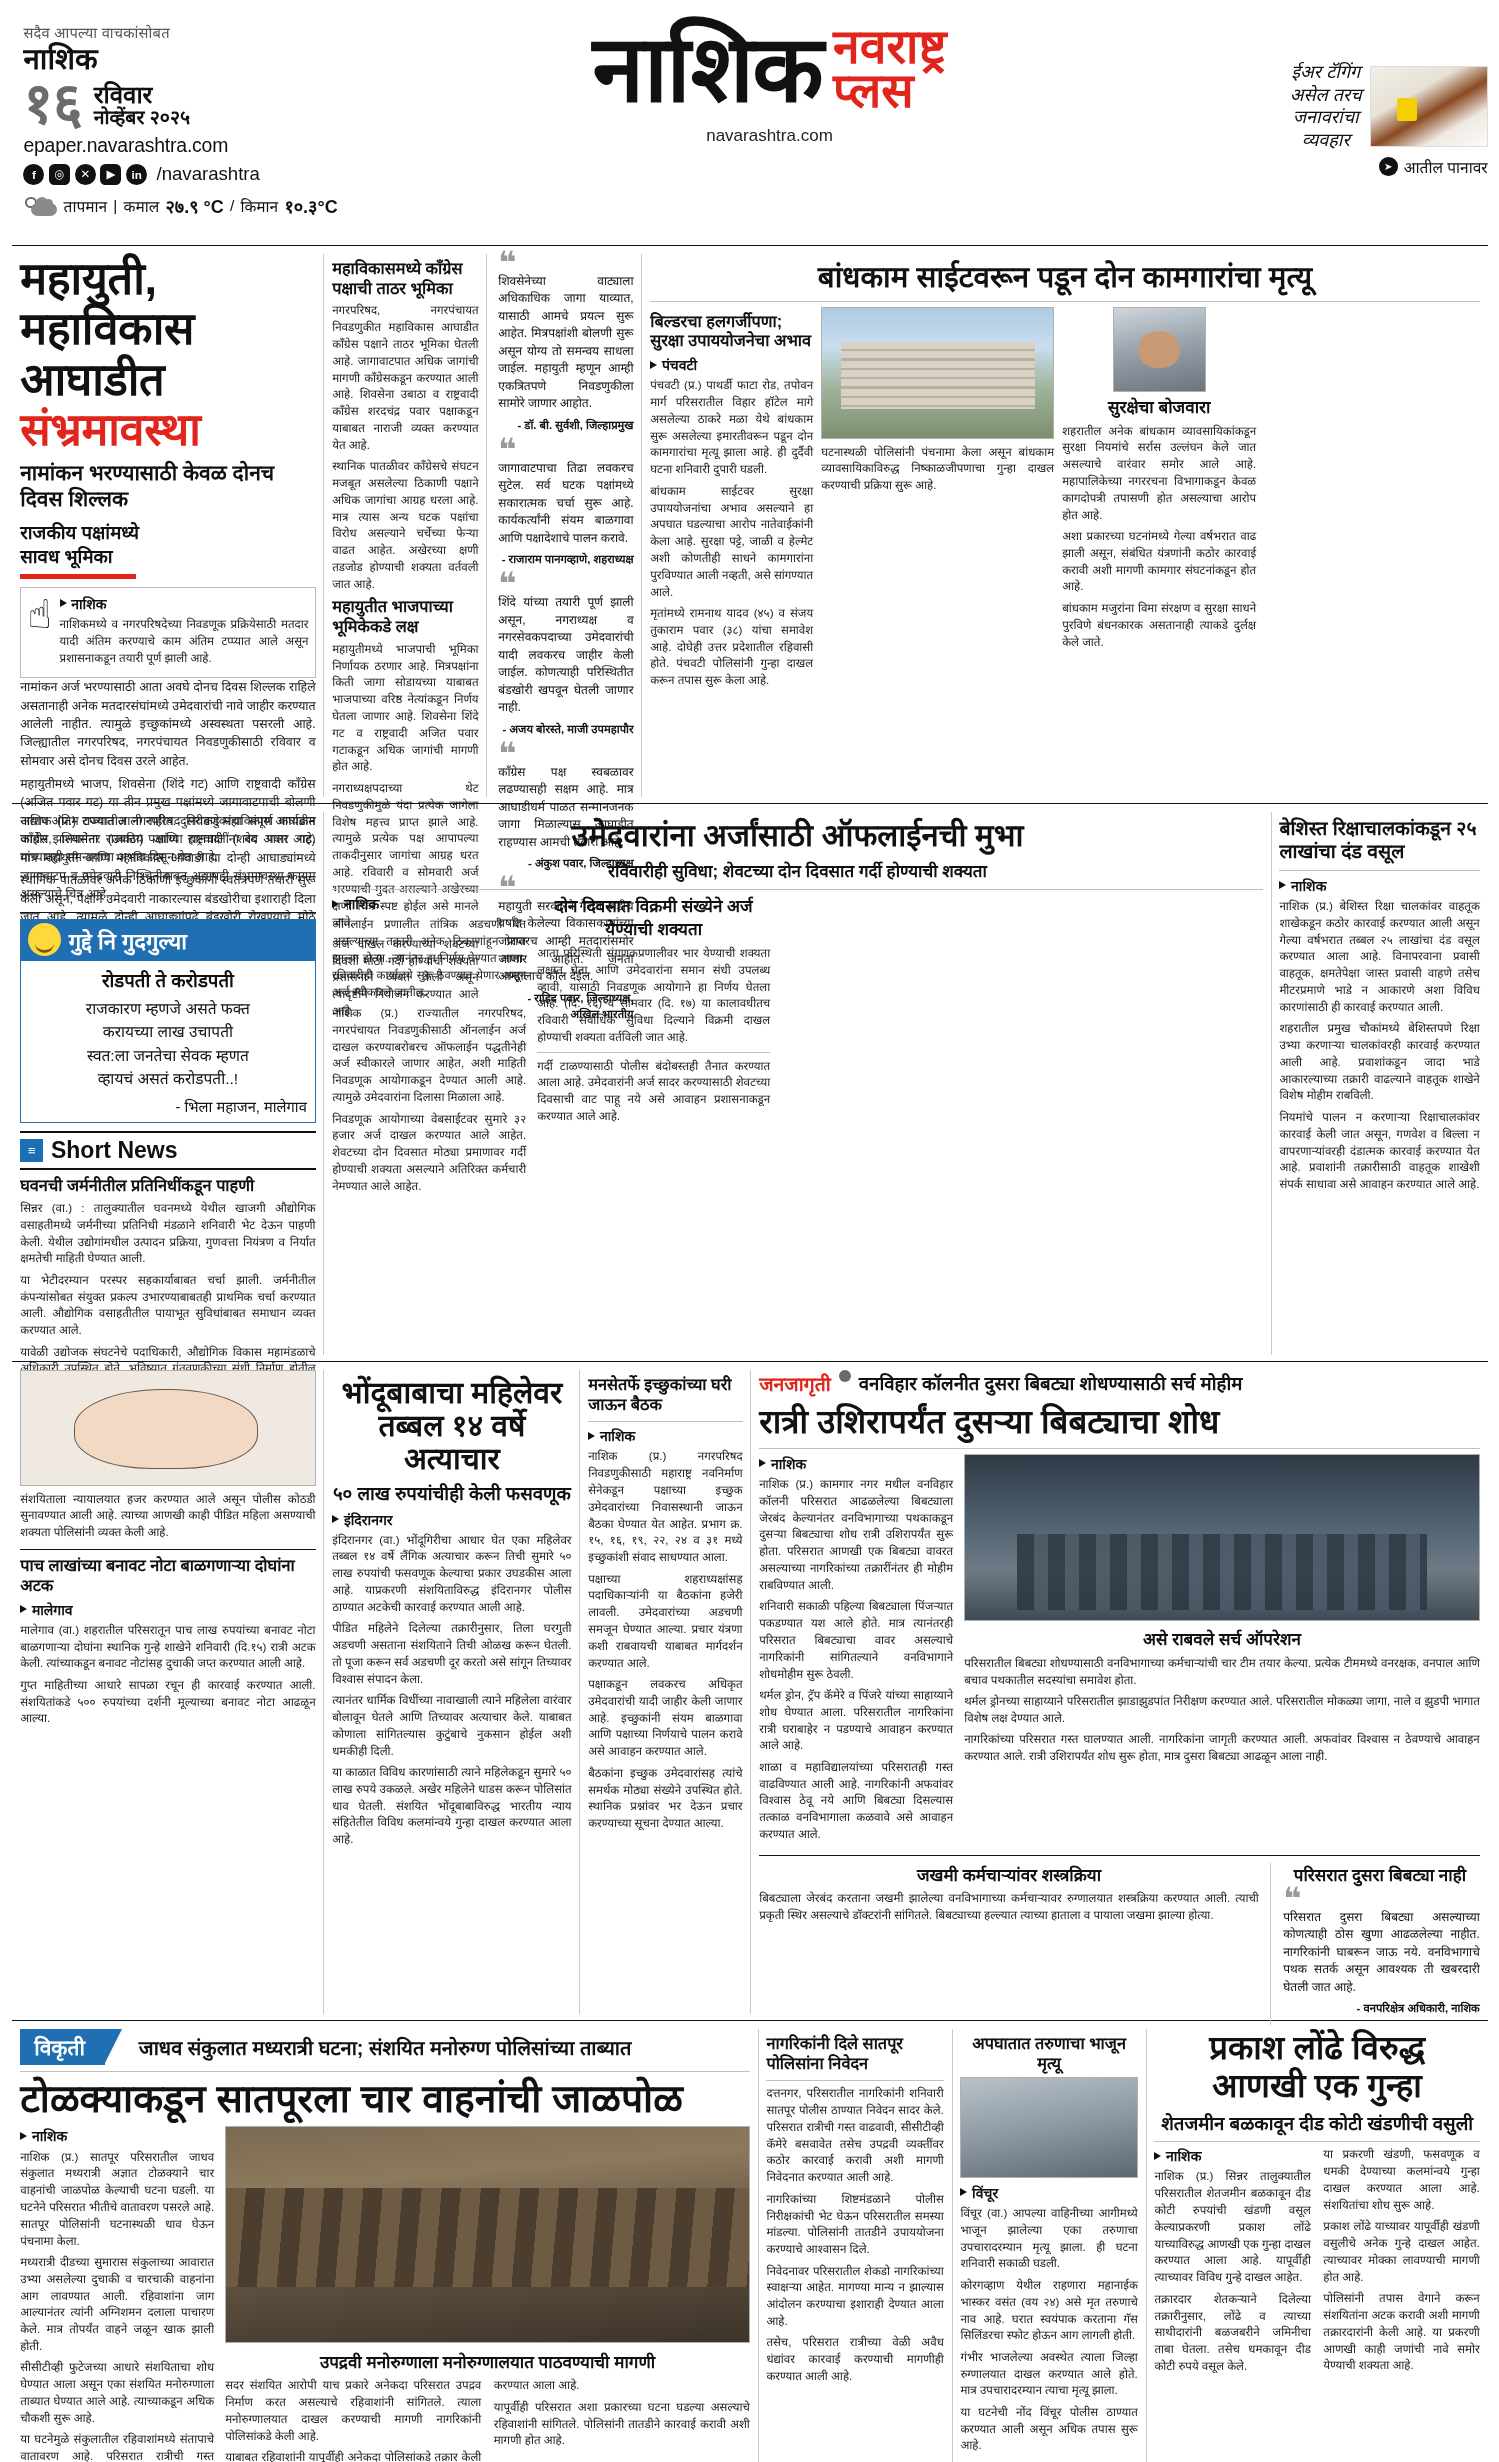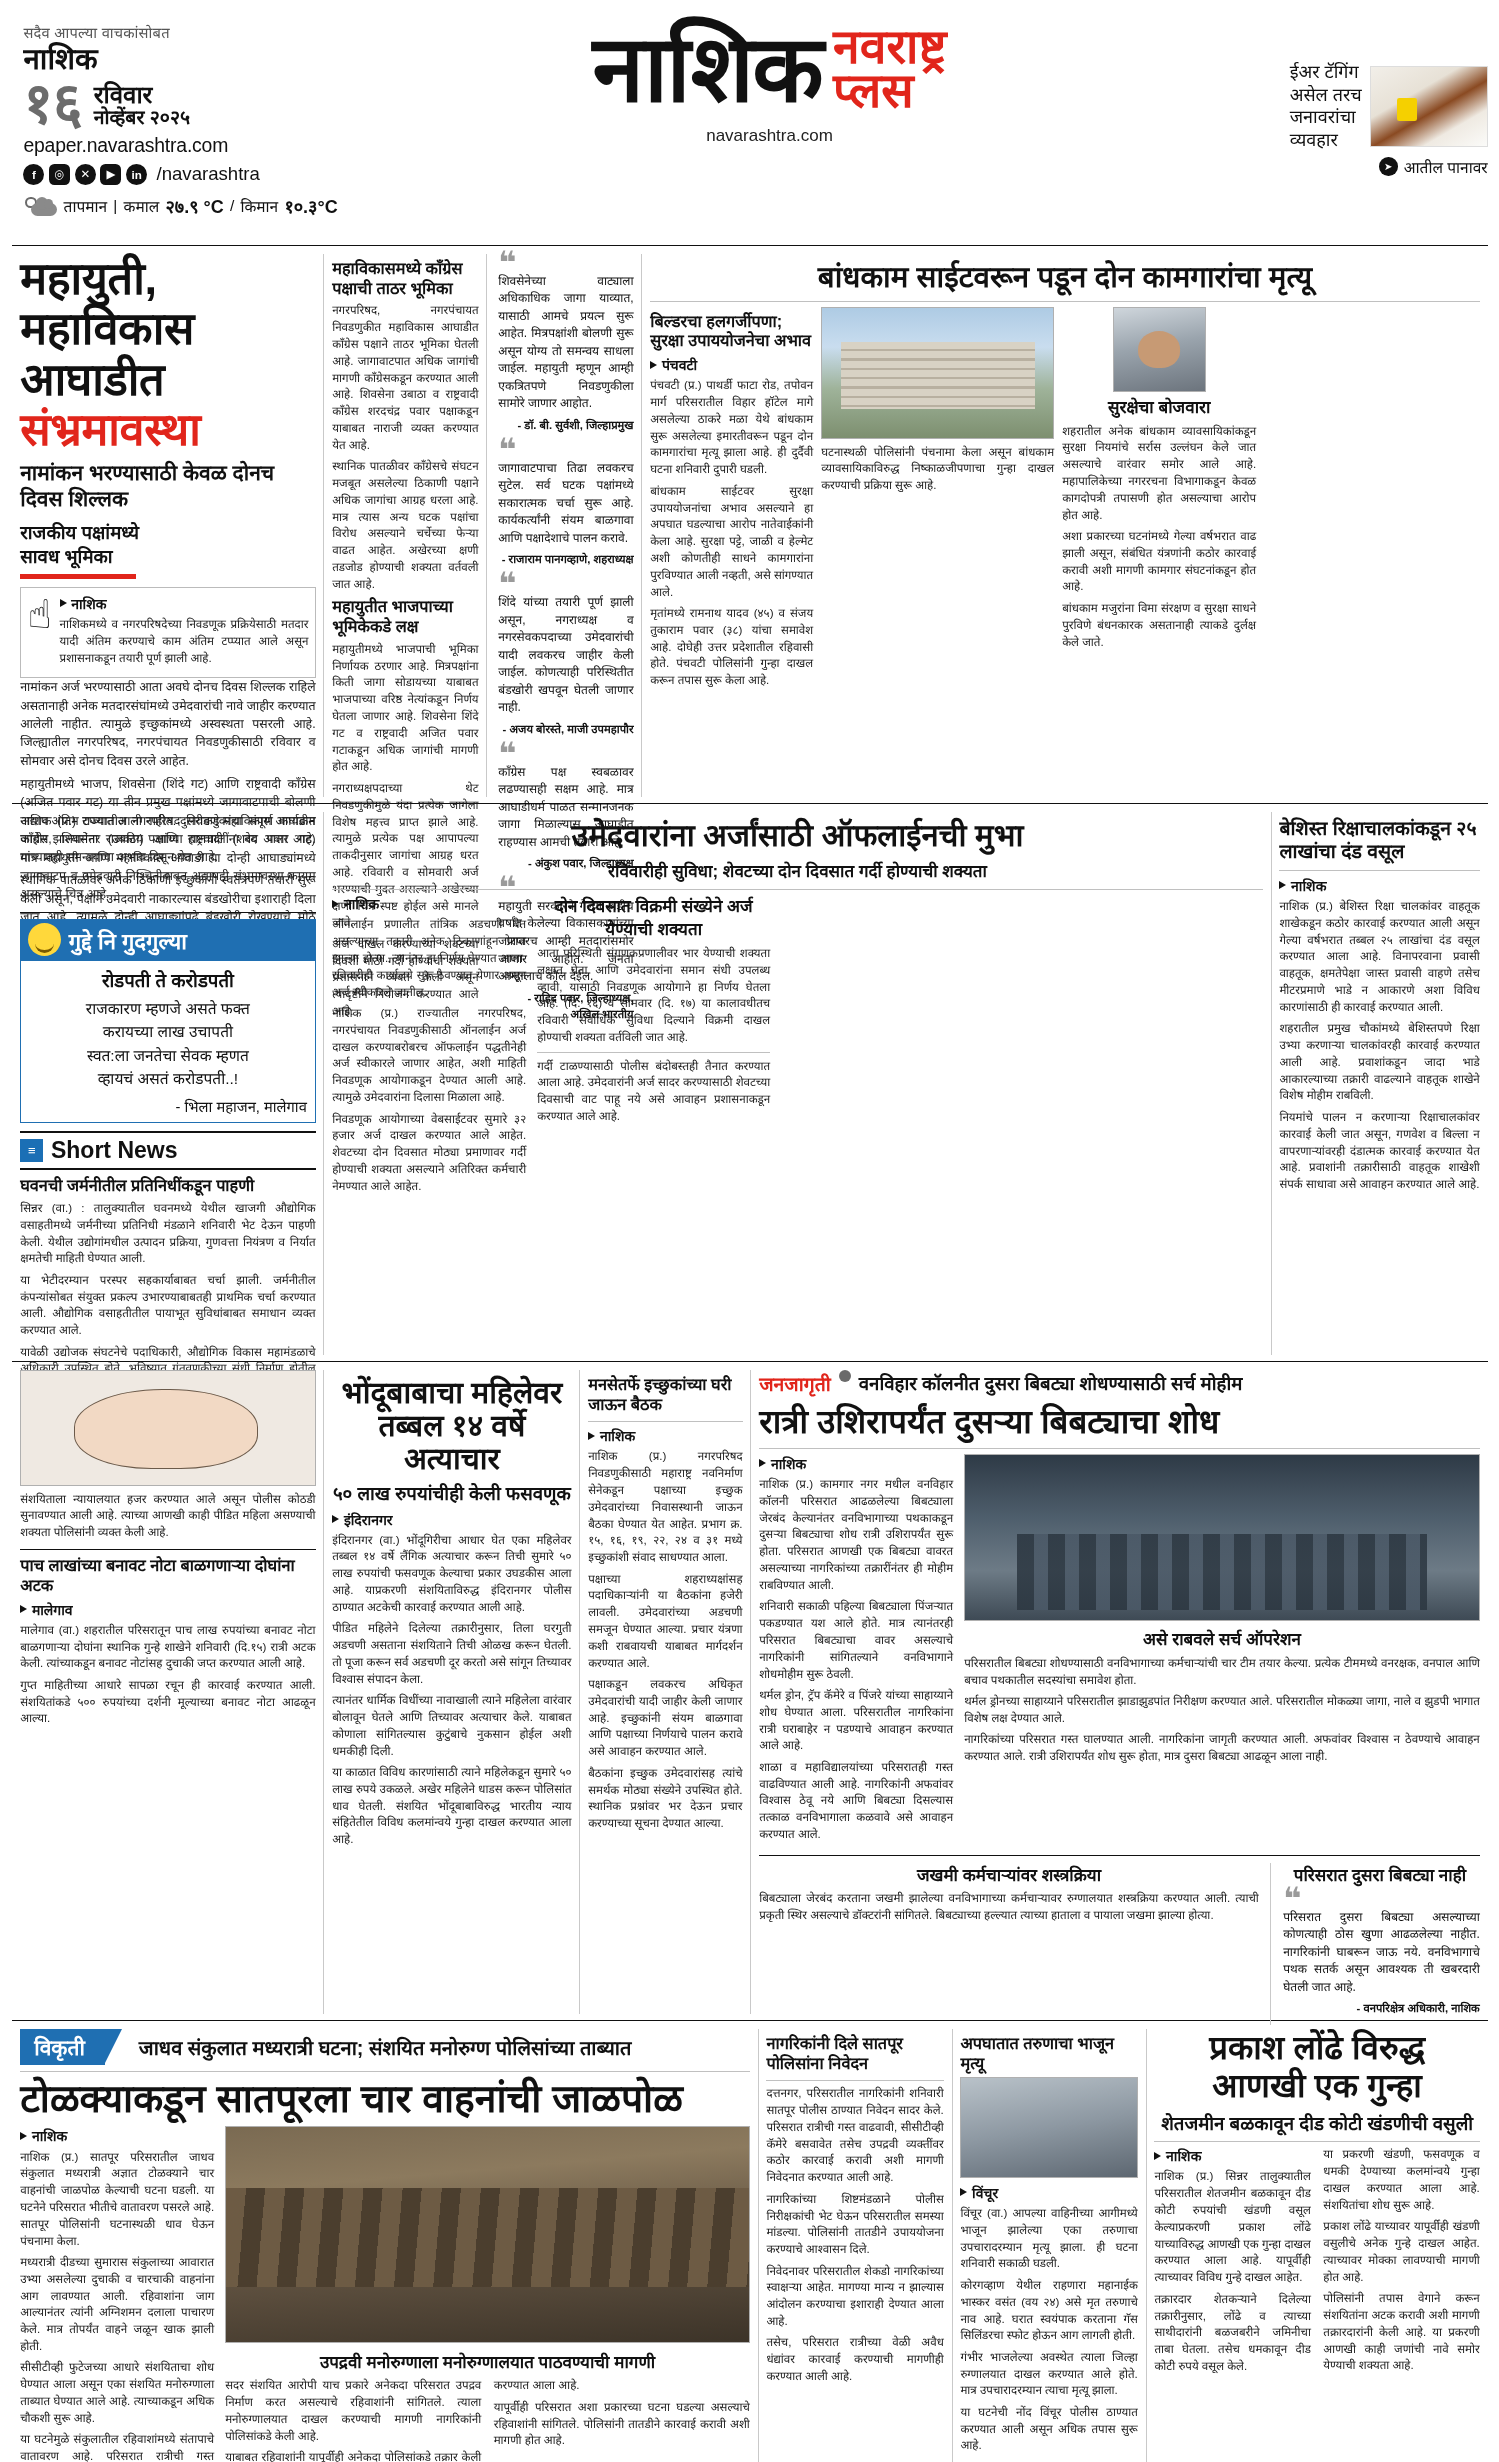--- a/index.html
+++ b/index.html
@@ -40,21 +40,21 @@
                   background:#8a8a8a; border-radius:50%; }
 
   .mh-center { flex:1; text-align:center; position:relative; padding-top:11px; }
   .logo-wrap { display:flex; align-items:center; justify-content:center; gap:11px; }
   .logo-black { font-size:93px; font-weight:bold; line-height:.95; letter-spacing:-1.6px; }
   .logo-red { color:#e1251b; font-size:48px; font-weight:bold; line-height:.92; text-align:left; }
   .site { font-size:17px; margin-top:12.4px; color:#222; }
 
   .mh-right { width:287px; display:flex; align-items:center; justify-content:flex-end;
               gap:9.3px; padding-top:47px; }
-  .promo-text { font-size:18px; line-height:1.25; text-align:left; font-weight:500; }
+  .promo-text { font-size:18px; line-height:1.25; text-align:center; font-weight:500;font-style:italic; }
   .promo-img { width:118px; height:81px; border:0.8px solid #ddd;
       background:linear-gradient(150deg,#f2efe9 0%,#e7e1d6 35%,#8a4a22 55%,#efeae2 75%,#fbfbf9 100%); position:relative; }
   .promo-img:after { content:""; position:absolute; left:26px; top:31px; width:20px; height:23px;
       background:#f5d000; border-radius:2.3px; }
   .promo-foot { display:flex; align-items:center; justify-content:flex-end; gap:6.2px;
                 font-size:15.5px; margin-top:4.7px; }
   .arrow-rt { width:18.6px; height:18.6px; border-radius:50%; background:#111; color:#fff;
               font-size:10px; display:flex; align-items:center; justify-content:center; }
   .mh-right-col { display:flex; flex-direction:column; align-items:flex-end; }
 
@@ -501,21 +501,21 @@
     <div class="col vline" style="width:194px;">
       <h3 class="sub">नागरिकांनी दिले सातपूर पोलिसांना निवेदन</h3>
       <div class="hr-t"></div>
       <p class="body xs">दत्तनगर, परिसरातील नागरिकांनी शनिवारी सातपूर पोलीस ठाण्यात निवेदन सादर केले. परिसरात रात्रीची गस्त वाढवावी, सीसीटीव्ही कॅमेरे बसवावेत तसेच उपद्रवी व्यक्तींवर कठोर कारवाई करावी अशी मागणी निवेदनात करण्यात आली आहे.</p>
       <p class="body xs">नागरिकांच्या शिष्टमंडळाने पोलीस निरीक्षकांची भेट घेऊन परिसरातील समस्या मांडल्या. पोलिसांनी तातडीने उपाययोजना करण्याचे आश्वासन दिले.</p>
       <p class="body xs">निवेदनावर परिसरातील शेकडो नागरिकांच्या स्वाक्षऱ्या आहेत. मागण्या मान्य न झाल्यास आंदोलन करण्याचा इशाराही देण्यात आला आहे.</p>
       <p class="body xs">तसेच, परिसरात रात्रीच्या वेळी अवैध धंद्यांवर कारवाई करण्याची मागणीही करण्यात आली आहे.</p>
     </div>
 
     <div class="col vline" style="width:194px;">
-      <h3 class="sub" style="text-align:left;">अपघातात तरुणाचा भाजून मृत्यू</h3>
+      <h3 class="sub" style="text-align:center;">अपघातात तरुणाचा भाजून मृत्यू</h3>
       <div class="photo ph-man" style="height:101px;margin-bottom:4.7px;"></div>
       <div class="dateline-tag">
         <span class="tri"></span>
         <span>विंचूर</span>
       </div>
       <p class="body xs">विंचूर (वा.) आपल्या वाहिनीच्या आगीमध्ये भाजून झालेल्या एका तरुणाचा उपचारादरम्यान मृत्यू झाला. ही घटना शनिवारी सकाळी घडली.</p>
       <p class="body xs">कोरगव्हाण येथील राहणारा महानाईक भास्कर वसंत (वय २४) असे मृत तरुणाचे नाव आहे. घरात स्वयंपाक करताना गॅस सिलिंडरचा स्फोट होऊन आग लागली होती.</p>
       <p class="body xs">गंभीर भाजलेल्या अवस्थेत त्याला जिल्हा रुग्णालयात दाखल करण्यात आले होते. मात्र उपचारादरम्यान त्याचा मृत्यू झाला.</p>
       <p class="body xs">या घटनेची नोंद विंचूर पोलीस ठाण्यात करण्यात आली असून अधिक तपास सुरू आहे.</p>
     </div>

